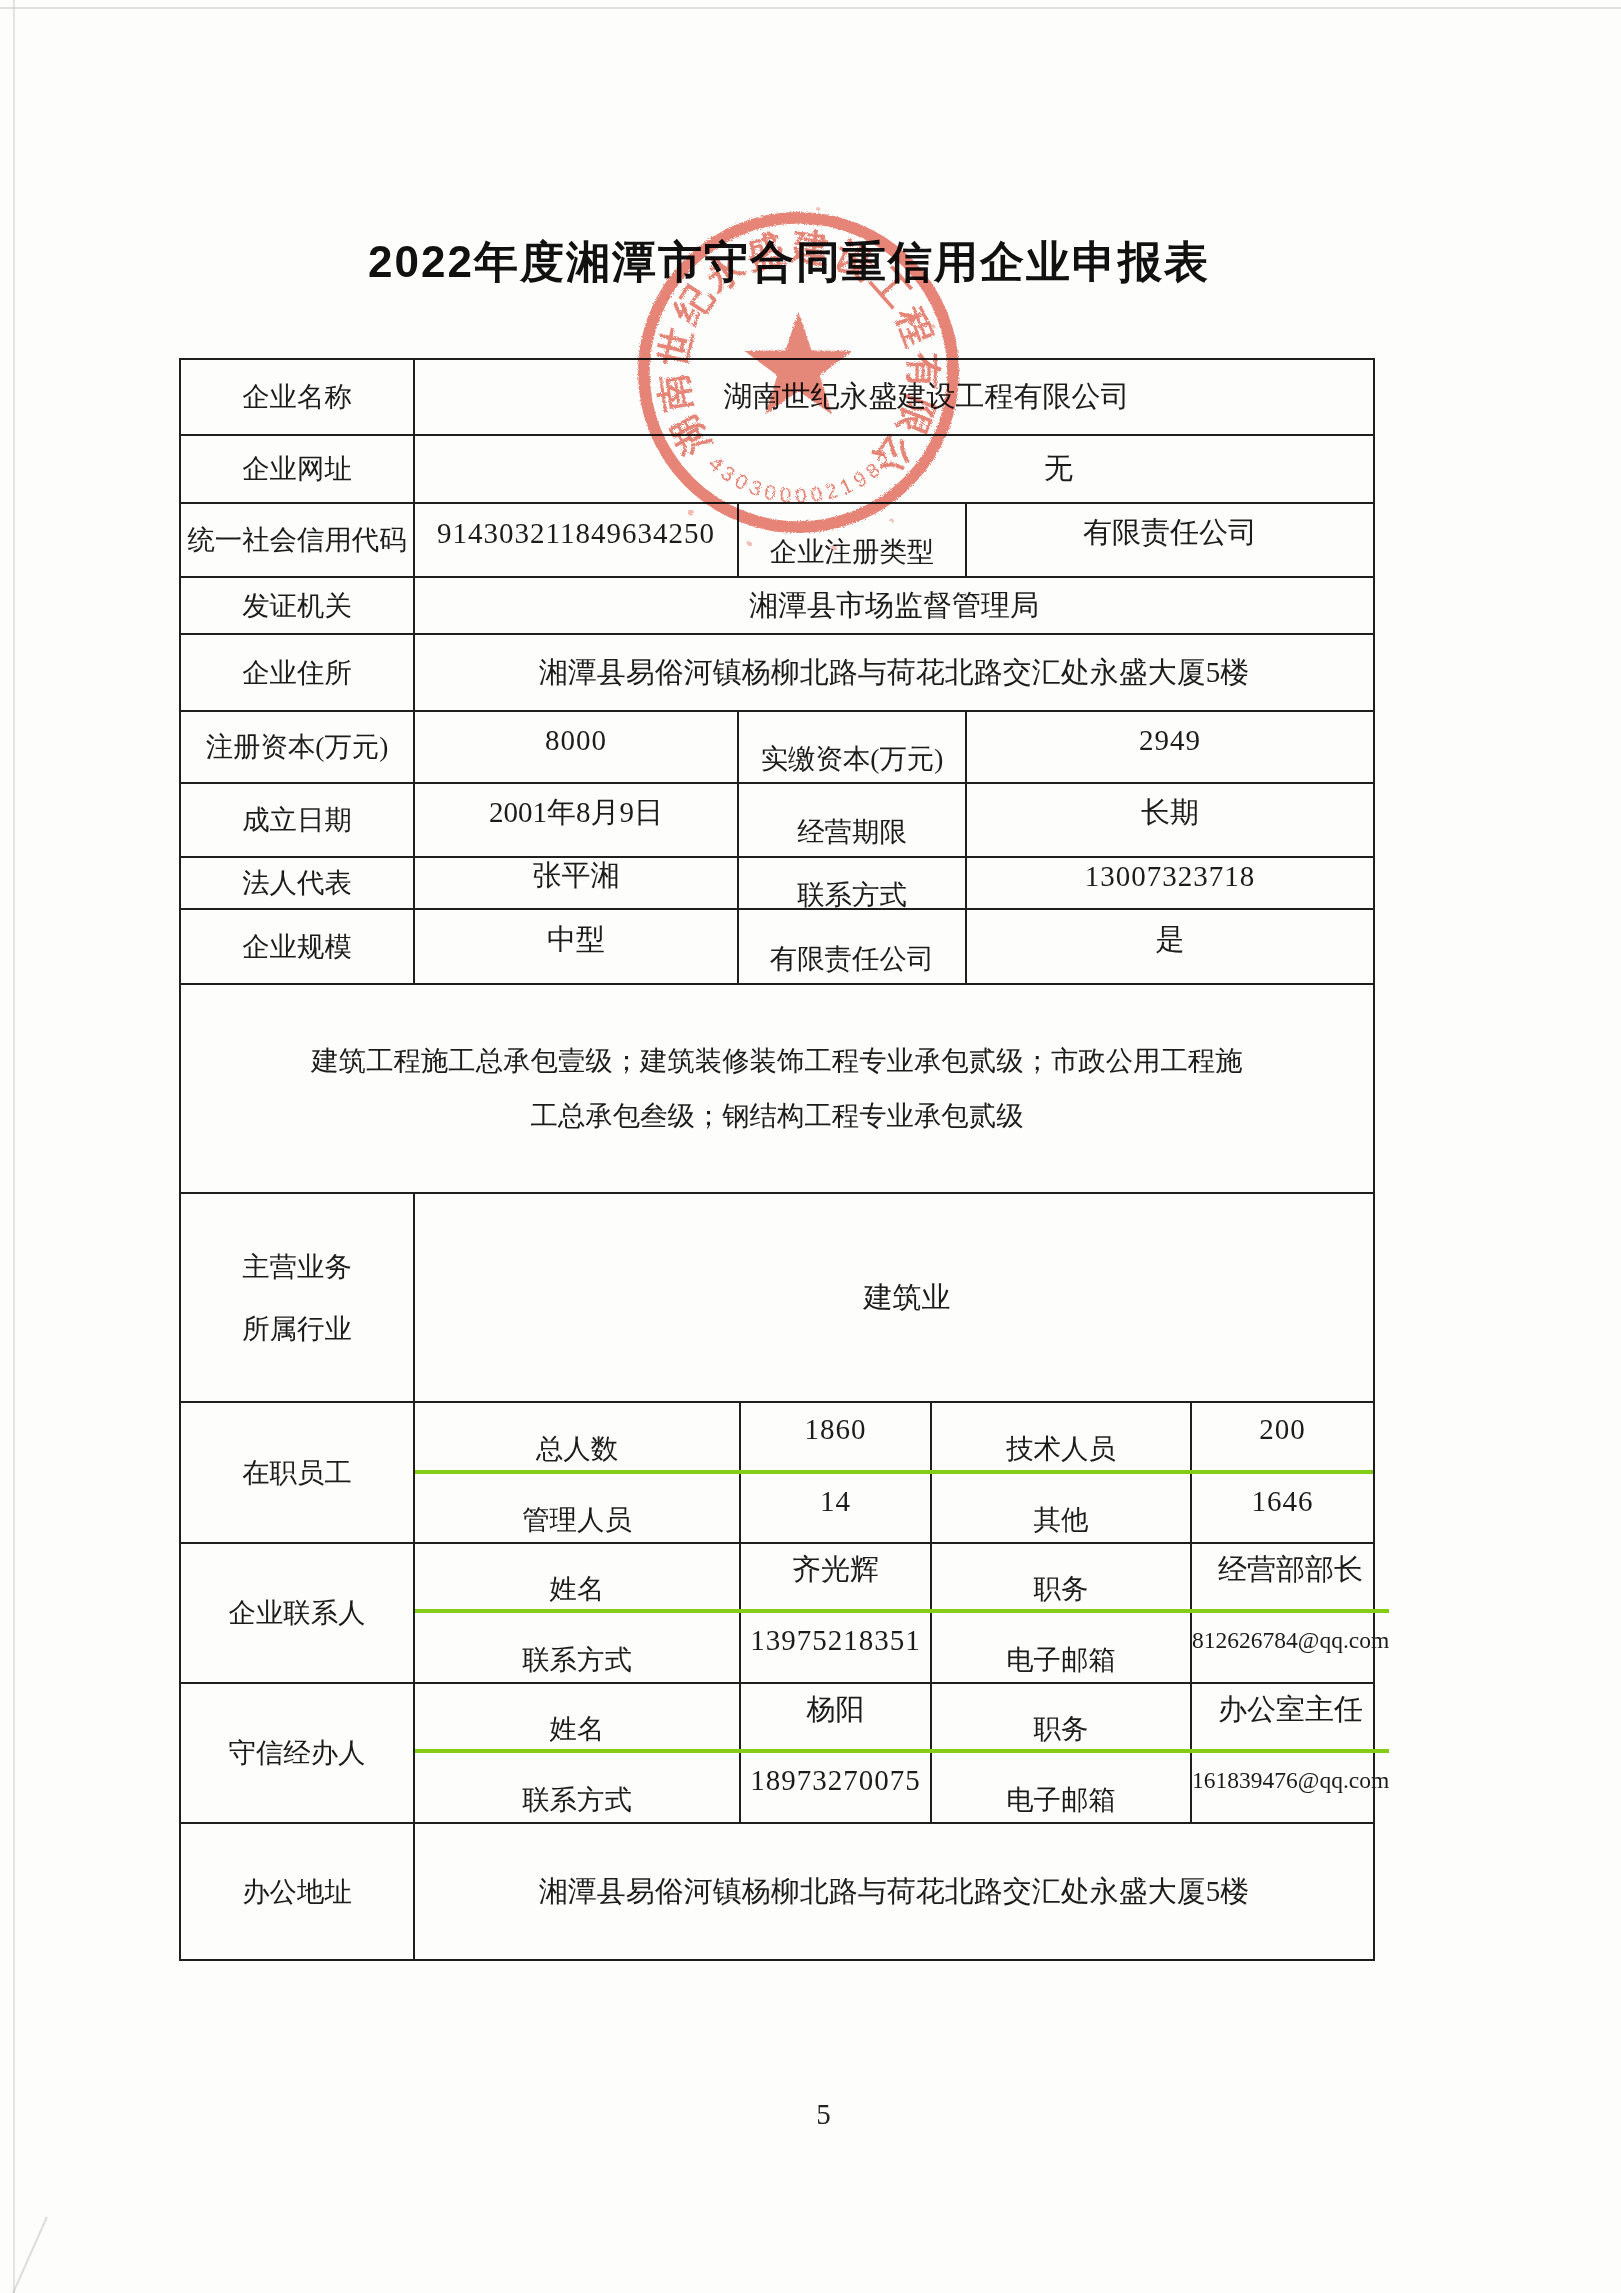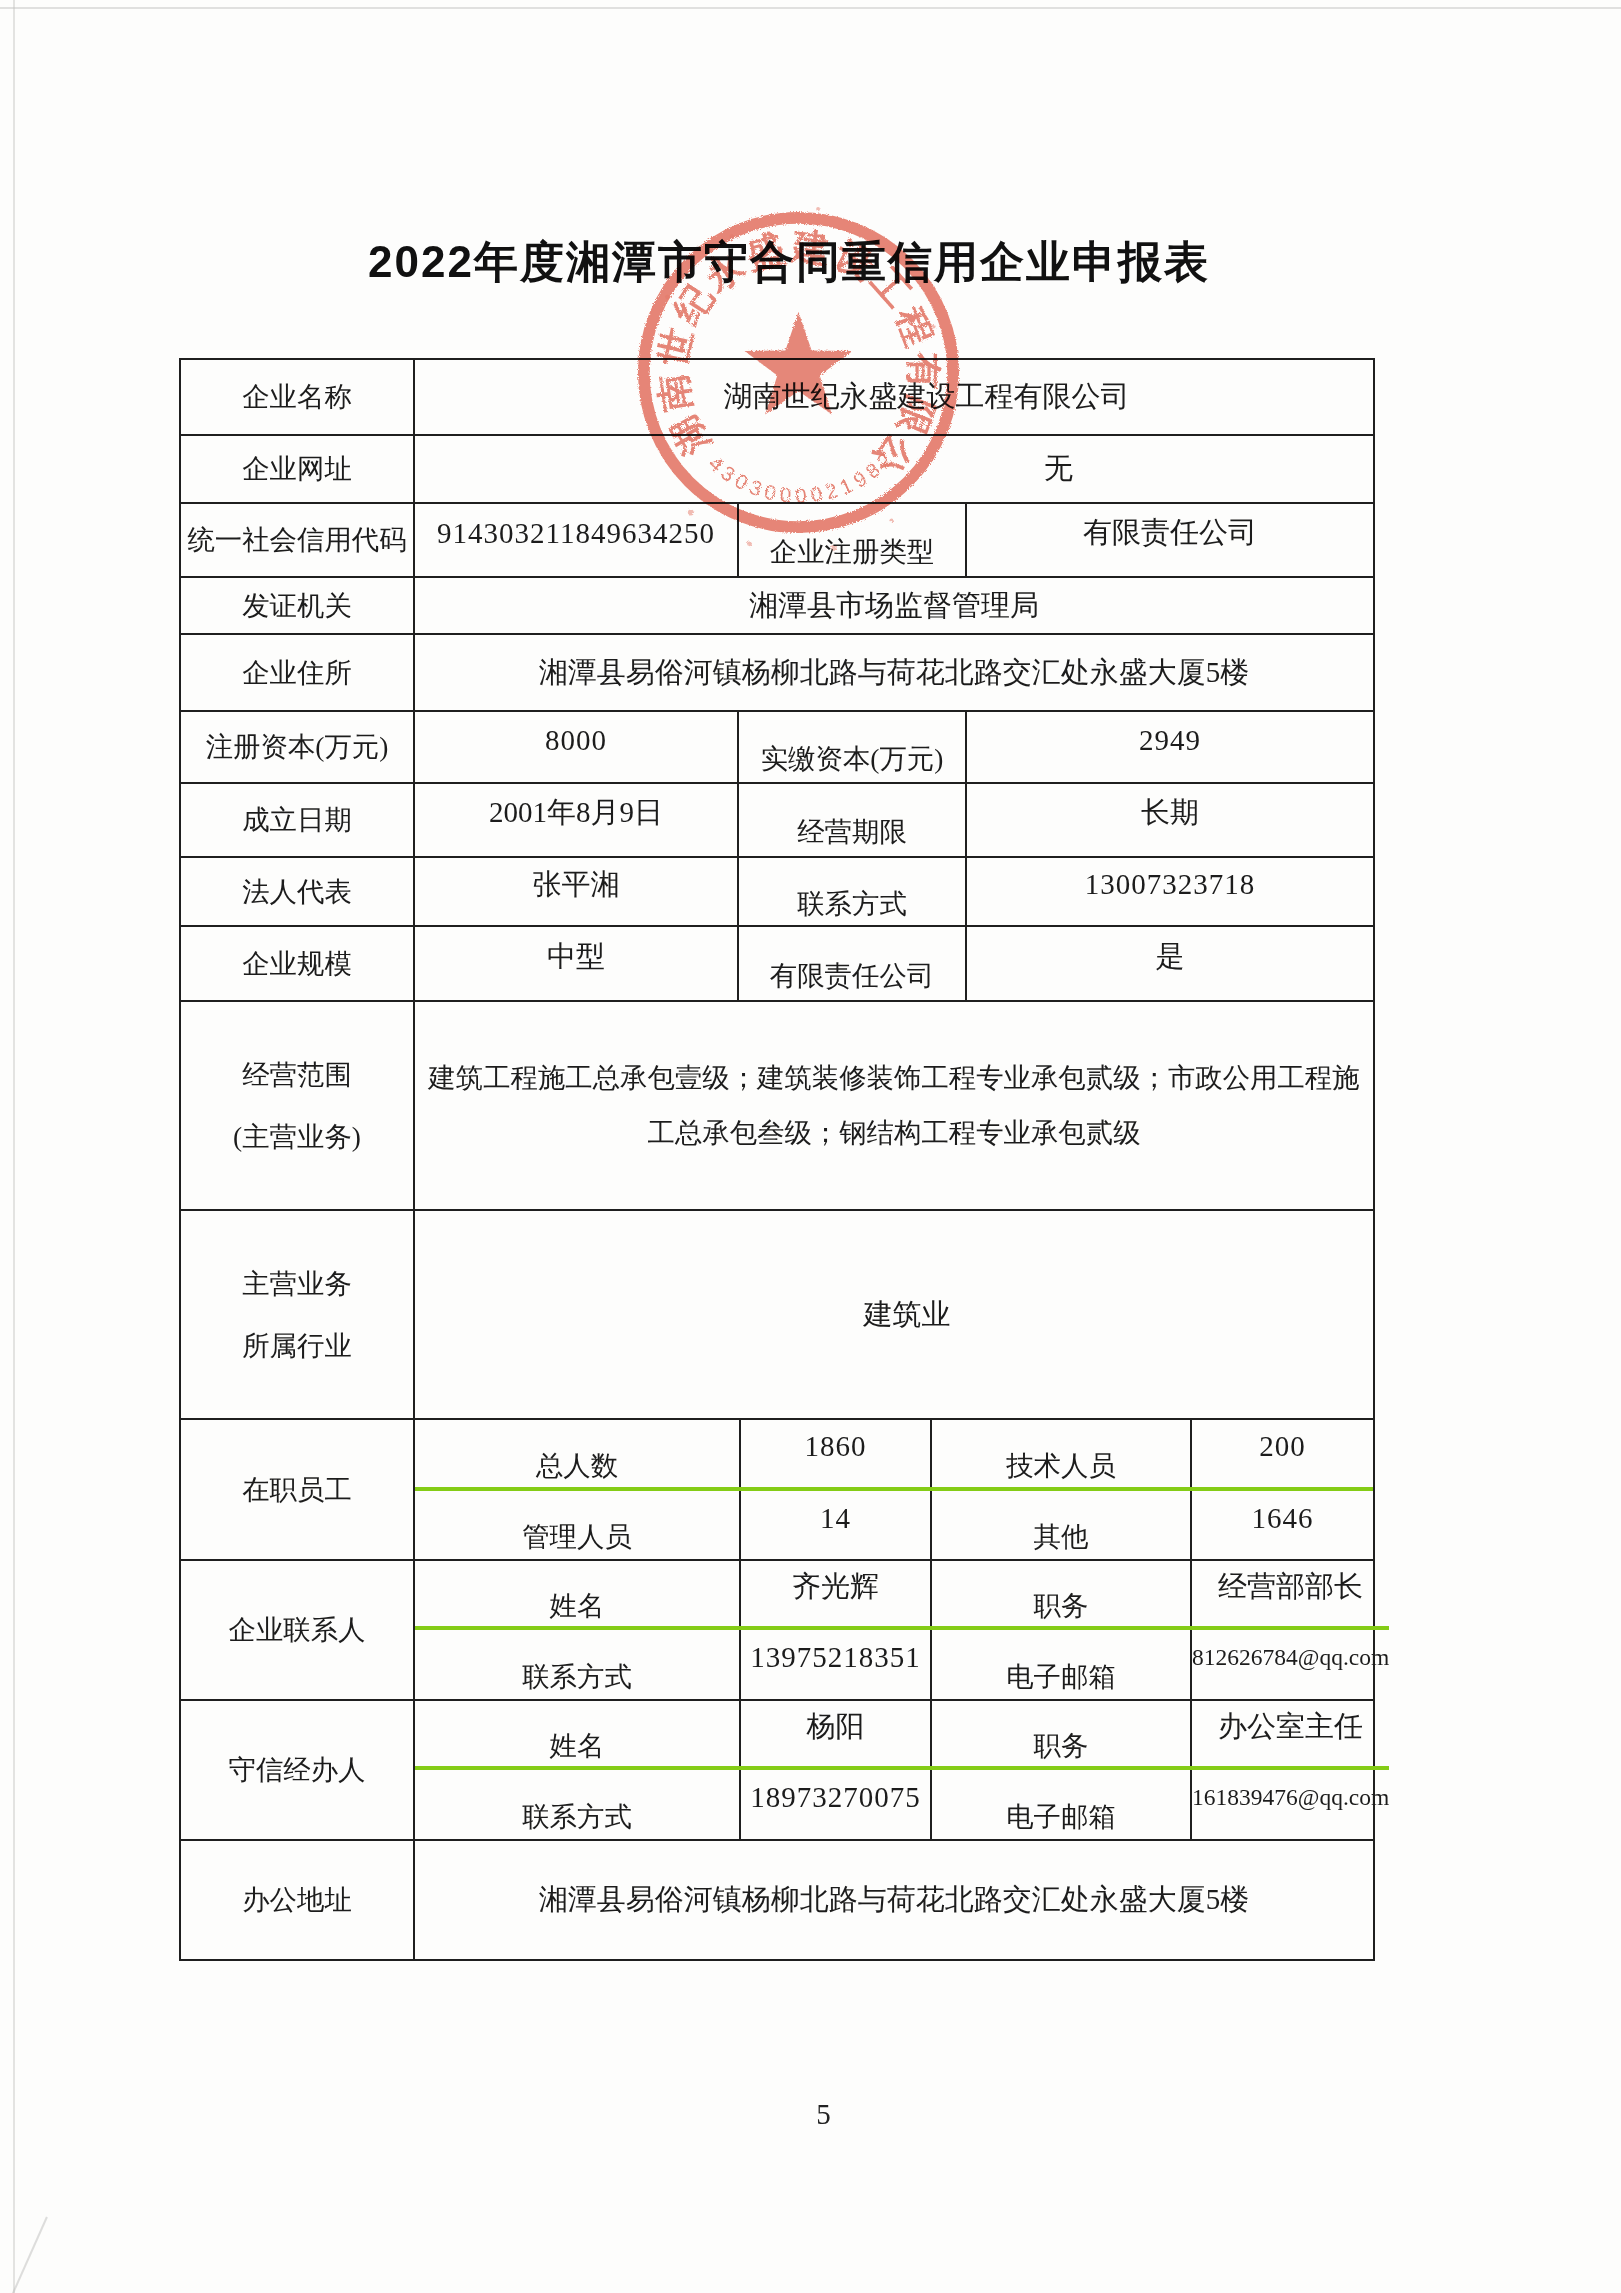--- a/index.html
+++ b/index.html
@@ -151,21 +151,21 @@
           <span class="up">2001年8月9日</span>
         </div>
       <div class="c w3">
           <span class="dn">经营期限</span>
         </div>
       <div class="c w4 end val">
           <span class="up">长期</span>
         </div>
     </div>
 
-    <div class="row" style="height:69px">
+    <div class="row" style="height:52px">
       <div class="c lab">
           <span>法人代表</span>
         </div>
       <div class="c w2 val">
           <span class="up">张平湘</span>
         </div>
       <div class="c w3">
           <span class="dn">联系方式</span>
         </div>
       <div class="c w4 end num">
@@ -182,26 +182,20 @@
         </div>
       <div class="c w3">
           <span class="dn">有限责任公司</span>
         </div>
       <div class="c w4 end val">
           <span class="up">是</span>
         </div>
     </div>
 
     <div class="row" style="height:209px">
-      <div class="c lab twoline">
-        <div>
-          <div>经营范围</div>
-          <div>(主营业务)</div>
-        </div>
-      </div>
       <div class="c w4 end">
         <div class="scopeval">建筑工程施工总承包壹级；建筑装修装饰工程专业承包贰级；市政公用工程施工总承包叁级；钢结构工程专业承包贰级</div>
       </div>
     </div>
 
     <div class="row" style="height:209px">
       <div class="c lab twoline">
         <div>
           <div>主营业务</div>
           <div>所属行业</div>

